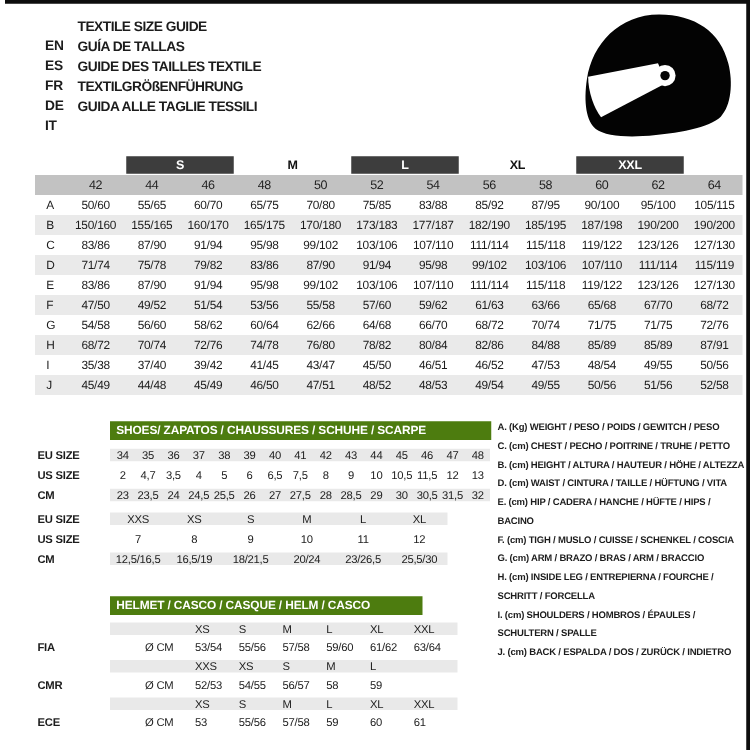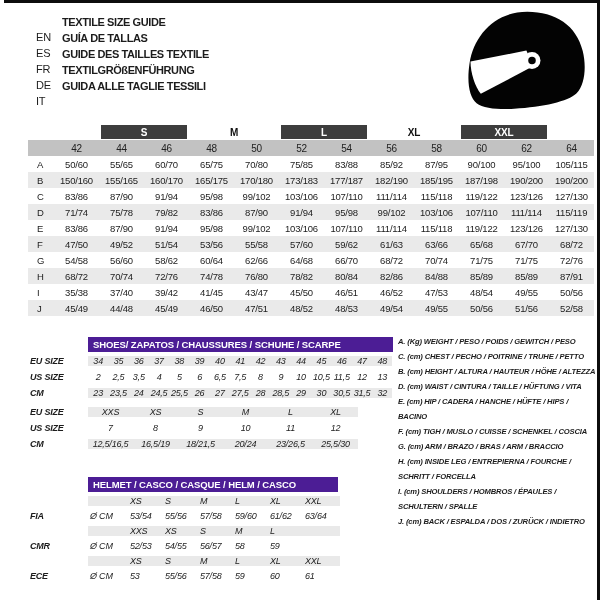--- a/index.html
+++ b/index.html
@@ -6,21 +6,21 @@
   #page{position:relative;width:600px;height:600px;background:#fff;overflow:hidden;
         font-family:"Liberation Sans",sans-serif;color:#1c1c1c;letter-spacing:-0.2px;}
 
   .edge{position:absolute;background:#0d0d0d;}
   #edge-top{top:0;left:4px;width:596px;height:3px;}
   #edge-right{top:0;right:0;width:3px;height:600px;}
 
   
   #title-block{position:absolute;left:36px;top:14px;}
   .lang-row{display:flex;height:16px;align-items:center;}
-  .lang-code{width:26px;font-weight:normal;font-size:11px;margin-top:30px;}
+  .lang-code{width:26px;font-weight:bold;font-size:11px;margin-top:30px;}
   .lang-title{font-weight:bold;font-size:11px;letter-spacing:-0.4px;}
 
   
   #helmet-icon{position:absolute;left:452px;top:6px;}
 
   
   #textile-table{position:absolute;left:28px;top:124px;width:566px;}
   .t-grid{display:grid;grid-template-columns:26px repeat(12,1fr);}
   .grp-row{height:16px;}
   .grp-cell{display:flex;align-items:center;justify-content:center;}
@@ -29,41 +29,41 @@
   .grp-plain{color:#111;font-weight:bold;font-size:10px;}
   .size-row{height:16px;background:#c2c2c2;}
   .size-cell{display:flex;align-items:center;justify-content:center;font-size:10px;color:#222;}
   .data-row{height:16px;}
   .data-row.odd{background:#eaeaea;}
   .row-letter{display:flex;align-items:center;padding-left:9px;font-size:9.5px;}
   .val-cell{display:flex;align-items:center;justify-content:center;font-size:9.5px;white-space:nowrap;}
 
   
   .sec{position:absolute;left:30px;}
-  .sec-bar{height:15px;background:#4c1d95;color:#fff;font-weight:bold;font-size:9.5px;
+  .sec-bar{height:15px;background:#4d7c0f;color:#fff;font-weight:bold;font-size:9.5px;
            display:flex;align-items:center;padding-left:5px;margin-left:58px;margin-bottom:1px;
            letter-spacing:-0.1px;white-space:nowrap;}
-  .sec-row{display:flex;height:16px;align-items:center;font-style:italic;}
+  .sec-row{display:flex;height:16px;align-items:flex-end;}
   .sec-label{width:58px;display:flex;align-items:center;font-weight:bold;font-size:9px;}
   .sec-cells{display:flex;flex:0 0 auto;}
   .sec-cells.shaded{background:#e9e9e9;}
   .sc{display:flex;align-items:center;justify-content:center;font-size:9px;white-space:nowrap;}
 
   #shoes-table{top:337px;}  #shoes-table .sec-bar{width:300px;}
   #shoes-table .sc{width:20.3px;}
   #gloves-table{top:404px;} #gloves-table .sec-bar{width:247px;}
   #gloves-table .sc{width:45px;}
   #helmet-table{top:477px;} #helmet-table .sec-bar{width:245px;}
   #helmet-table .sec-row{height:15px;}
-  .unit-cell{width:40px;display:flex;align-items:center;font-size:9px;padding-left:2px;}
+  .unit-cell{width:40px;display:flex;align-items:center;font-size:9px;padding-left:2px;margin-left:26px;}
   .hm{width:35px;display:flex;align-items:center;font-size:9px;white-space:nowrap;}
 
   
   #legend{position:absolute;left:398px;top:334px;width:198px;}
-  .legend-item{font-weight:bold;font-size:7.6px;line-height:15px;letter-spacing:-0.15px;font-style:italic;}
+  .legend-item{font-weight:bold;font-size:7.6px;line-height:15px;letter-spacing:-0.15px;}
 </style>
 </head>
 <body>
 
 <div id="page">
   <div id="edge-top" class="edge"></div>
   <div id="edge-right" class="edge"></div>
 
   <div id="title-block">
       <div class="lang-row">
@@ -303,21 +303,21 @@
           <div class="sc">45</div>
           <div class="sc">46</div>
           <div class="sc">47</div>
           <div class="sc">48</div>
         </div>
       </div>
       <div class="sec-row">
         <div class="sec-label">US SIZE</div>
         <div class="sec-cells">
           <div class="sc">2</div>
-          <div class="sc">2,5</div>
+          <div class="sc">4,7</div>
           <div class="sc">3,5</div>
           <div class="sc">4</div>
           <div class="sc">5</div>
           <div class="sc">6</div>
           <div class="sc">6,5</div>
           <div class="sc">7,5</div>
           <div class="sc">8</div>
           <div class="sc">9</div>
           <div class="sc">10</div>
           <div class="sc">10,5</div>

